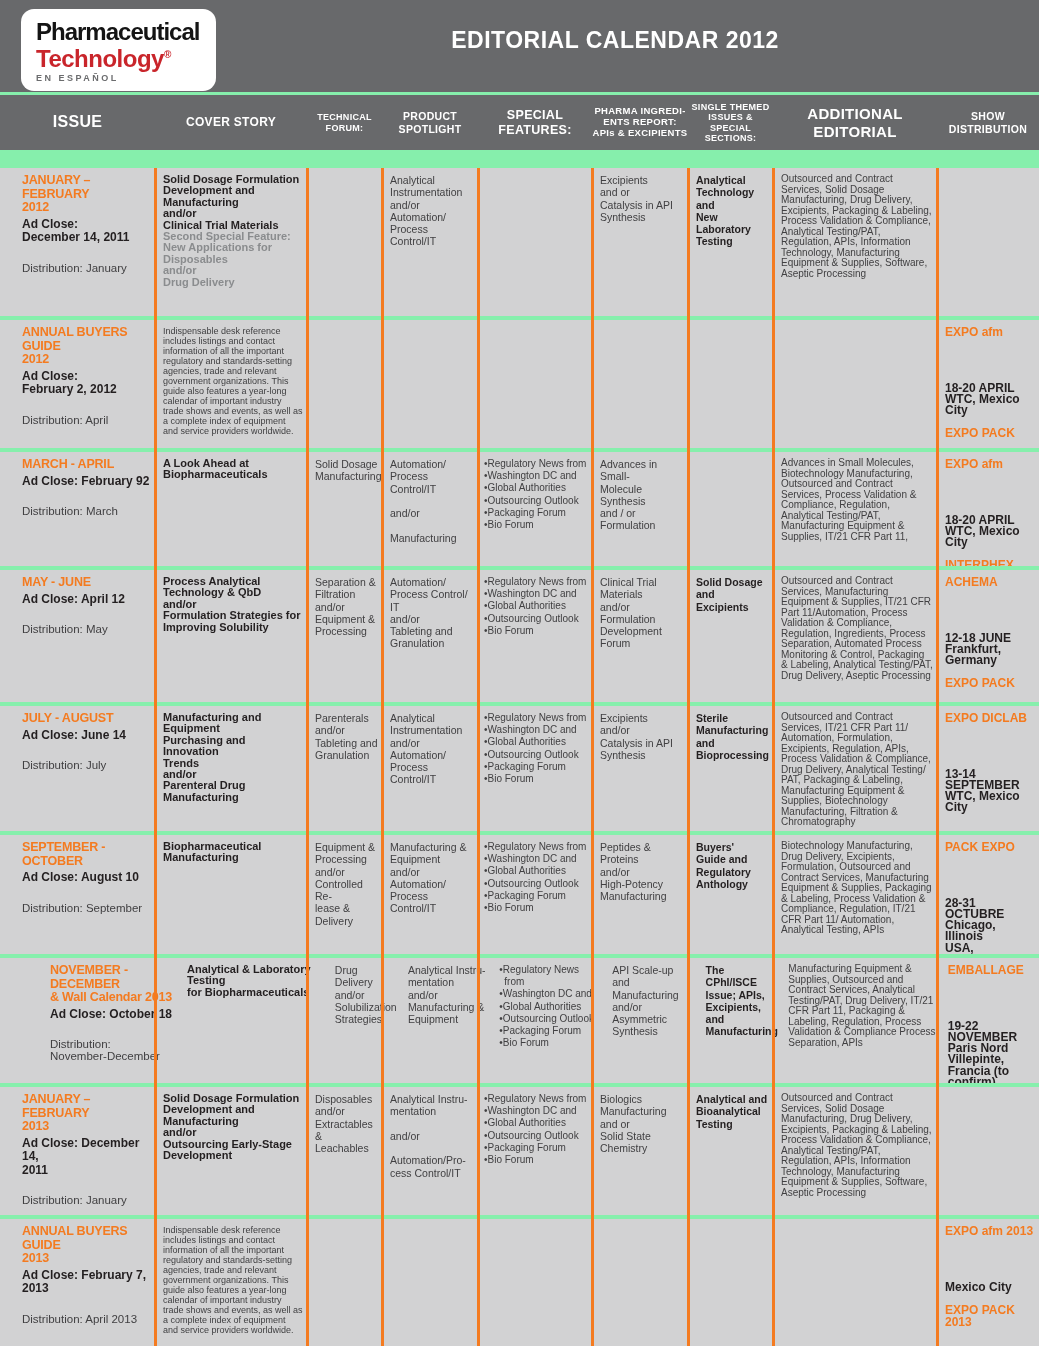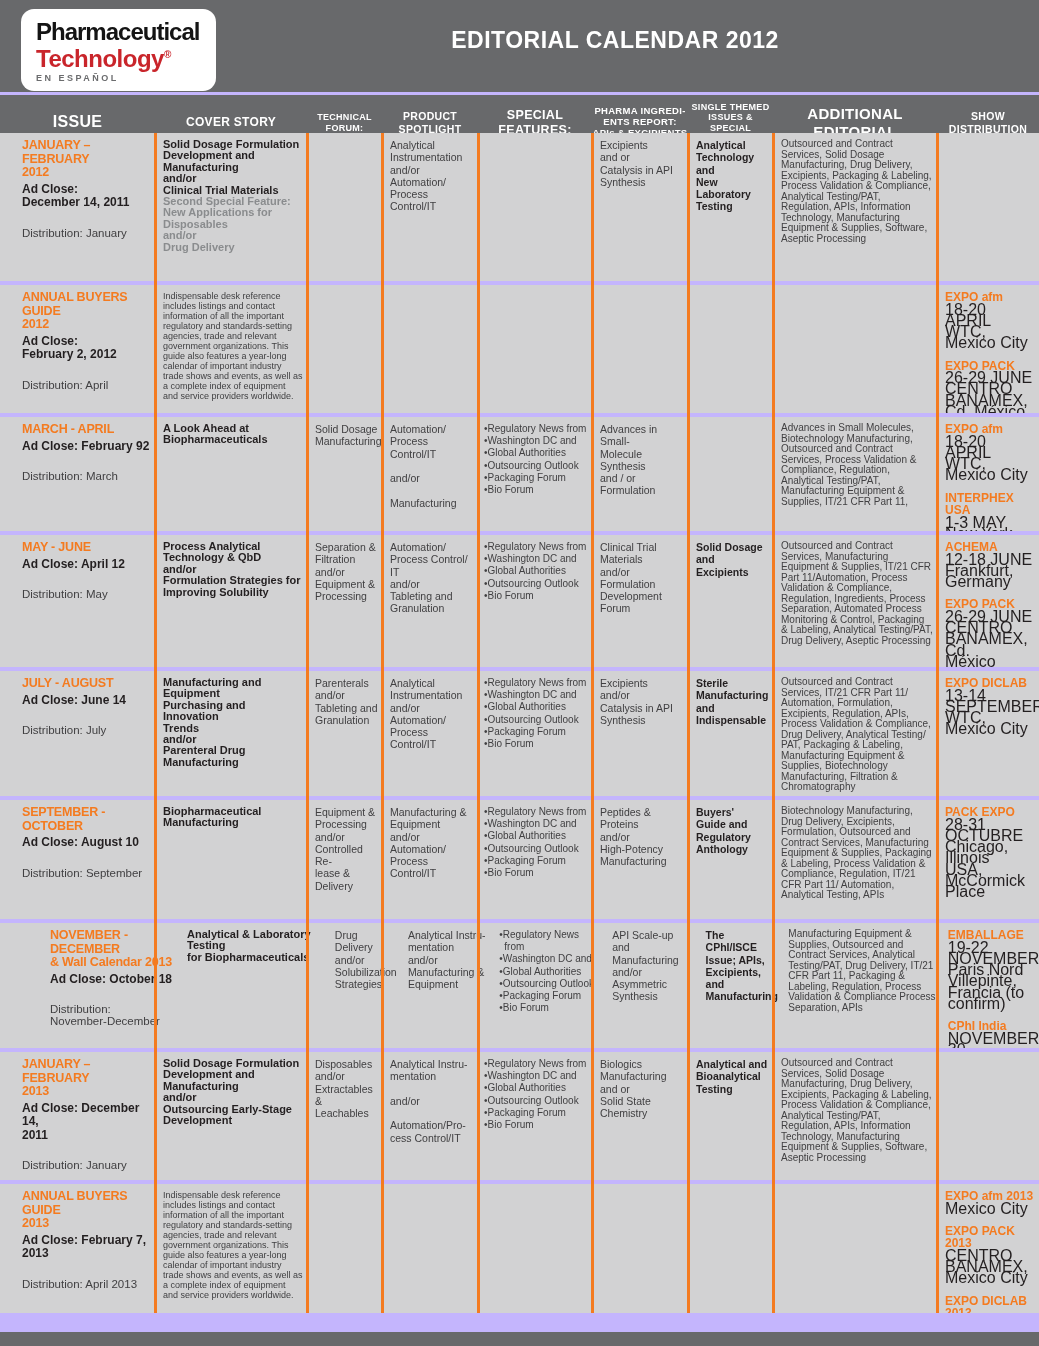--- a/index.html
+++ b/index.html
@@ -1,17 +1,17 @@
 <!DOCTYPE html>
 <html><head>
 <meta charset="utf-8">
 <style>
   html,body{margin:0;padding:0;background:#fff;}
   body{width:1039px;height:1346px;overflow:hidden;font-family:"Liberation Sans",sans-serif;}
-  .page{position:relative;width:1039px;height:1346px;background:#c4b5fd;}
+  .page{position:relative;width:1039px;height:1346px;background:#86efac;}
 
   .top-band{position:absolute;left:0;top:0;width:1039px;height:92px;background:#68696b;}
   .logo{position:absolute;left:24px;top:12px;background:#fff;border-radius:10px;padding:8px 14px 5px 12px;box-shadow:0 0 0 3px #fff;}
   .logo-line1{font-size:24px;font-weight:800;color:#141414;letter-spacing:-1px;line-height:24px;}
   .logo-line2{font-size:24px;font-weight:800;color:#c9252b;letter-spacing:-0.5px;line-height:24px;margin-top:-1px;}
   .logo-line2 .reg{font-size:10px;vertical-align:super;}
   .logo-line3{font-size:9px;font-weight:bold;color:#6b6c6e;letter-spacing:2.5px;margin-top:2px;}
   .page-title{position:absolute;left:385px;top:27px;width:460px;text-align:center;color:#fff;font-weight:bold;font-size:23px;letter-spacing:0.5px;}
 
   .header-band{position:absolute;left:0;top:95px;width:1039px;height:55px;background:#68696b;display:flex;}
@@ -19,21 +19,21 @@
   .hc0{width:155px;font-size:16px;}
   .hc1{width:152px;font-size:12px;}
   .hc2{width:75px;font-size:9px;}
   .hc3{width:96px;font-size:10.5px;}
   .hc4{width:114px;font-size:12.5px;}
   .hc5{width:96px;font-size:9.5px;}
   .hc6{width:85px;font-size:9px;}
   .hc7{width:164px;font-size:15px;}
   .hc8{width:102px;font-size:10.5px;}
 
-  .table-area{position:absolute;left:0;top:133px;width:1039px;height:940px;}
+  .table-area{position:absolute;left:0;top:168px;width:1039px;height:940px;}
   .colline{position:absolute;top:0;width:3px;height:1180px;background:#f47b20;z-index:3;}
   .trow{display:flex;background:#d2d2d3;margin-bottom:4px;overflow:hidden;position:relative;z-index:1;}
   .trow:last-child{margin-bottom:0;}
   .cell{box-sizing:border-box;overflow:hidden;padding:6px 4px 4px 8px;color:#414042;}
   .c0{width:155px;padding-left:22px;}
   .c1{width:152px;}
   .c2{width:75px;}
   .c3{width:96px;}
   .c4{width:114px;padding-left:6px;}
   .c5{width:96px;}
@@ -46,21 +46,21 @@
   .issue-dist{font-size:11.5px;margin-top:17px;white-space:pre-line;}
   .cover-bold{font-weight:bold;color:#231f20;font-size:11px;line-height:11.4px;white-space:pre-line;}
   .cover-gray{font-weight:bold;color:#8a8c8e;font-size:11px;line-height:11.4px;white-space:pre-line;}
   .cover-desc{font-size:9px;line-height:10px;white-space:pre-line;color:#3f3f41;}
   .plain{font-size:10.5px;line-height:12.3px;white-space:pre-line;}
   .feature-line{font-size:10px;line-height:12.2px;text-indent:-5px;padding-left:5px;}
   .themed{font-weight:bold;color:#231f20;font-size:10.5px;line-height:12.3px;white-space:pre-line;}
   .additional{font-size:10px;line-height:10.5px;white-space:pre-line;}
   .show-entry{margin-bottom:11px;}
   .show-name{color:#f47b20;font-weight:bold;font-size:12px;line-height:12.5px;}
-  .show-details{font-weight:normal;color:#231f20;font-size:16px;line-height:11.3px;white-space:pre-line;}
+  .show-details{font-weight:bold;color:#231f20;font-size:12px;line-height:11.3px;white-space:pre-line;margin-top:44px;}
 
   .footer-band{position:absolute;left:0;top:1332px;width:1039px;height:14px;background:#68696b;}
 </style>
 </head>
 <body>
 
 <div class="page">
   <div class="top-band">
     <div class="logo">
       <div class="logo-line1">Pharmaceutical</div>
@@ -342,21 +342,21 @@
         <div class="cell c5">
           <div class="plain">Excipients
 and/or
 Catalysis in API
 Synthesis</div>
         </div>
         <div class="cell c6">
           <div class="themed">Sterile
 Manufacturing
 and
-Indispensable</div>
+Bioprocessing</div>
         </div>
         <div class="cell c7">
           <div class="additional">Outsourced and Contract Services, IT/21 CFR Part 11/ Automation, Formulation, Excipients, Regulation, APIs, Process Validation &amp; Compliance, Drug Delivery, Analytical Testing/ PAT, Packaging &amp; Labeling, Manufacturing Equipment &amp; Supplies, Biotechnology Manufacturing, Filtration &amp; Chromatography</div>
         </div>
         <div class="cell c8">
           <div class="show-entry">
             <div class="show-name">EXPO DICLAB</div>
             <div class="show-details">13-14 SEPTEMBER
 WTC, Mexico City</div>
           </div>

